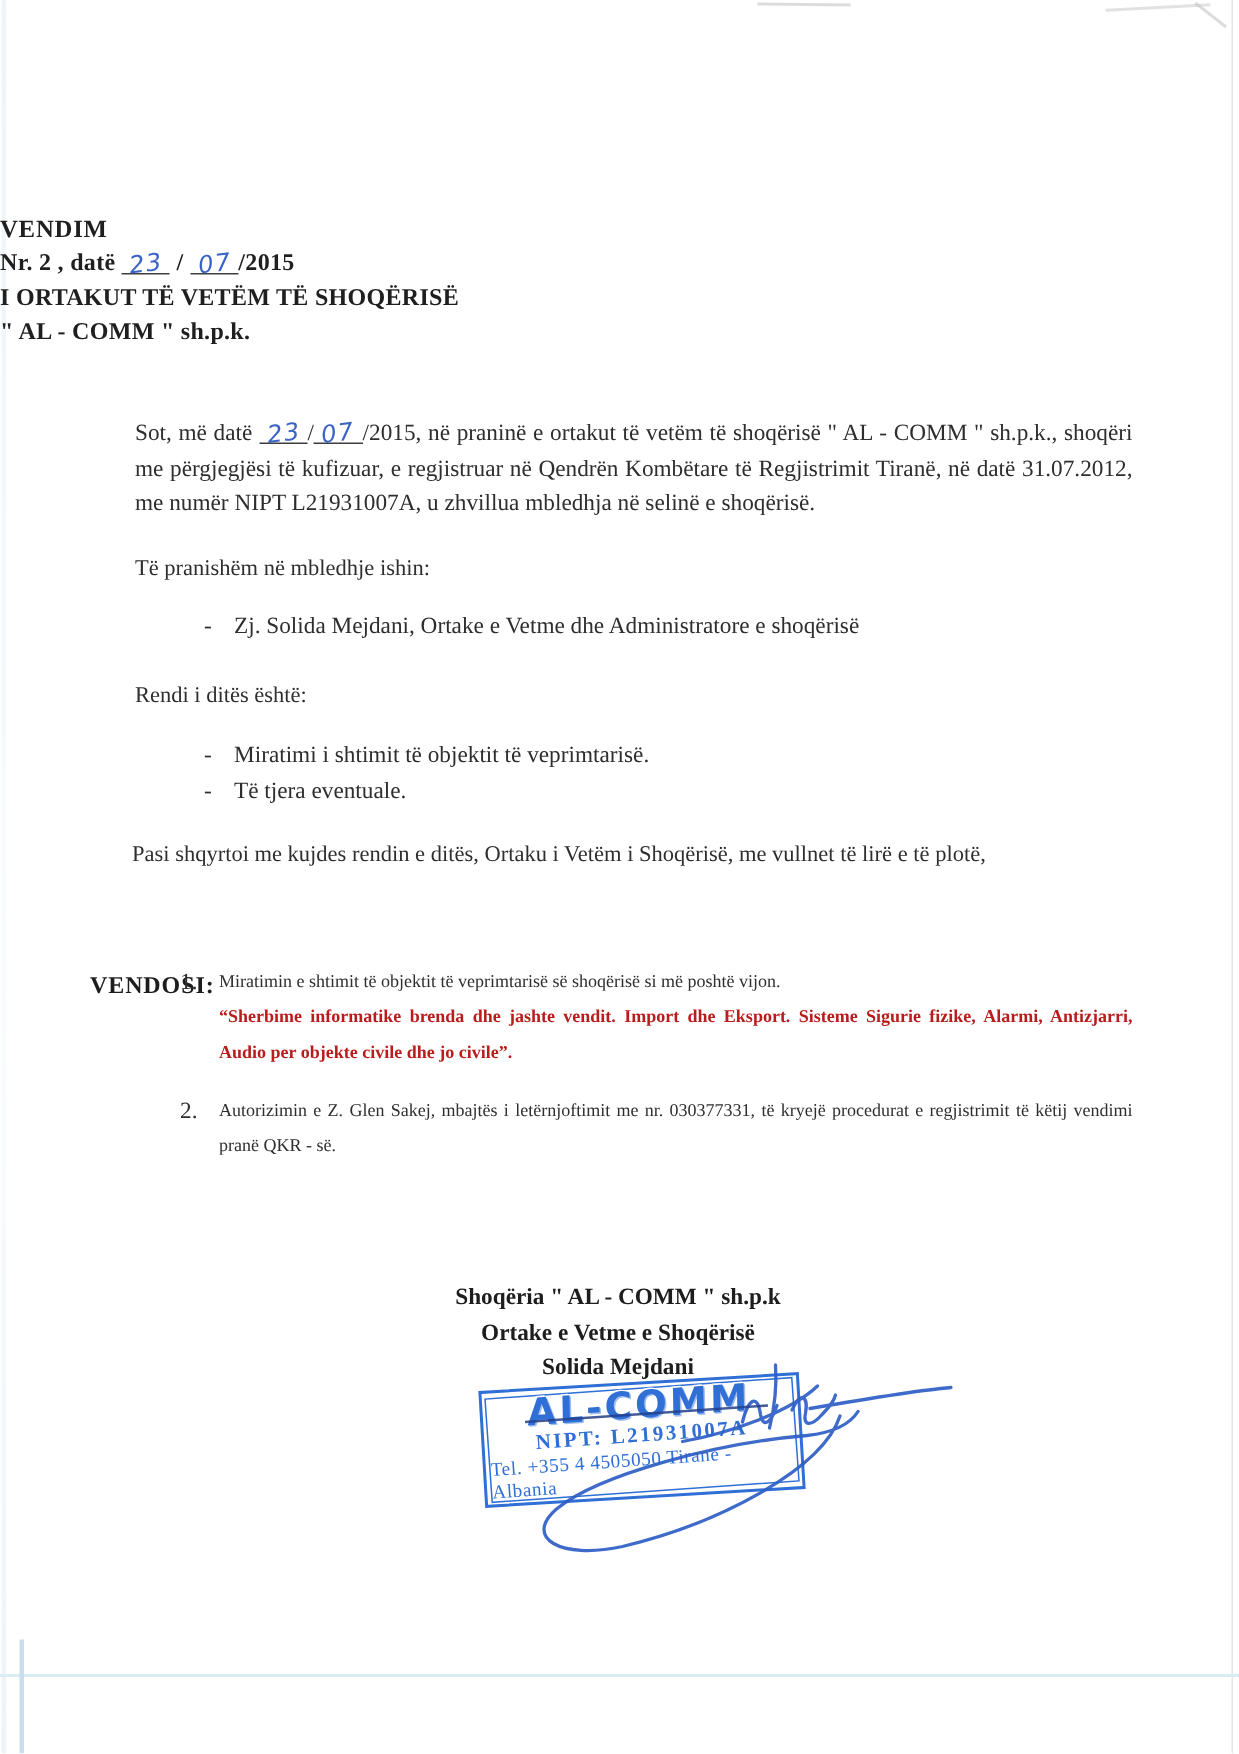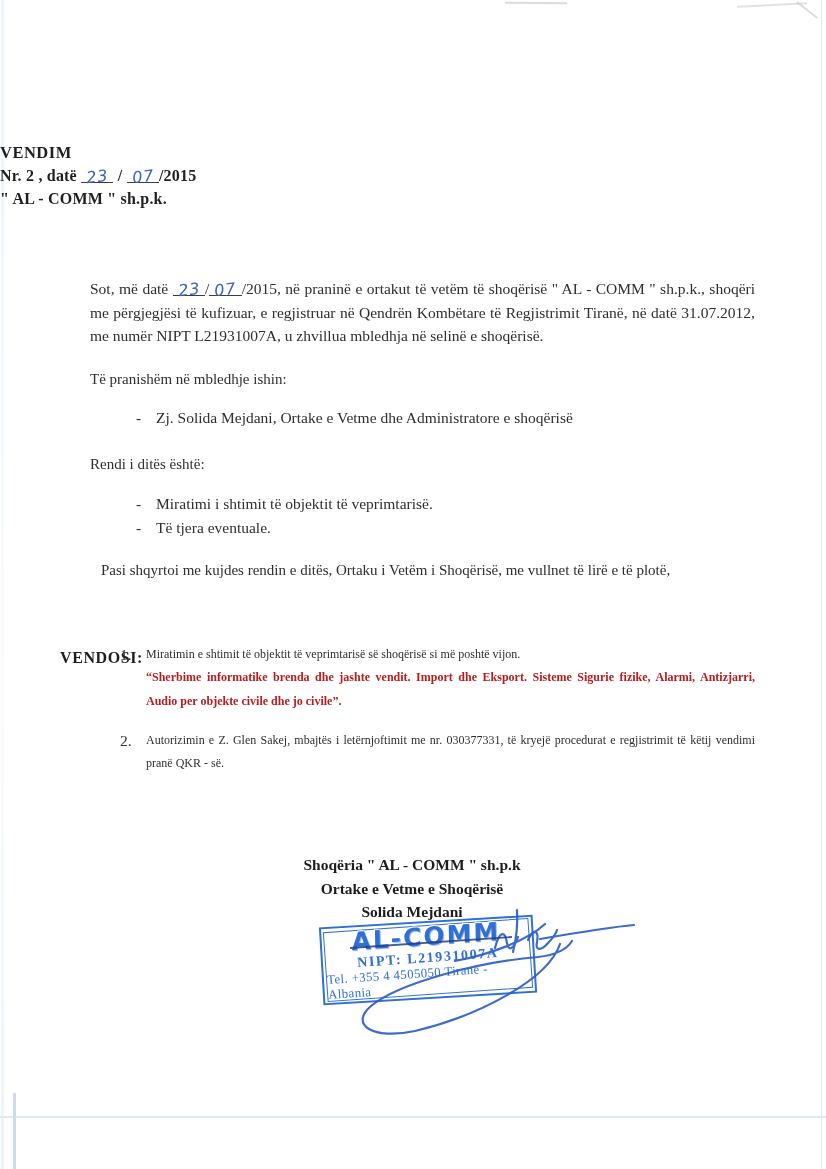--- a/index.html
+++ b/index.html
@@ -92,20 +92,21 @@
   <div class="abs cyan-v"></div>
 
   <div class="abs doc-header">
     <div class="h-line h-title">VENDIM</div>
     <div class="h-line">
       <span>Nr. 2 , datë</span>
       <span class="blank"><span class="hw">23</span></span>
       <span>/</span>
       <span class="blank"><span class="hw">07</span></span><span>/2015</span>
     </div>
+    <div class="h-line">I ORTAKUT TË VETËM TË SHOQËRISË</div>
     <div class="h-line">" AL - COMM " sh.p.k.</div>
   </div>
 
   <div class="abs para" style="top:277px;left:90px;width:665px;">
     <span>Sot, më datë </span><span class="blank"><span class="hw">23</span></span><span>/</span><span class="blank"><span class="hw">07</span></span><span>/2015, në praninë e ortakut të vetëm të shoqërisë " AL - COMM " sh.p.k., shoqëri me përgjegjësi të kufizuar, e regjistruar në Qendrën Kombëtare të Regjistrimit Tiranë, në datë 31.07.2012, me numër NIPT L21931007A, u zhvillua mbledhja në selinë e shoqërisë.</span>
   </div>
 
   <div class="abs label-line" style="top:368px;left:90px;">Të pranishëm në mbledhje ishin:</div>
   <div class="abs dash-item" style="top:406px;left:90px;width:665px;">
     <span class="dash">-</span>
@@ -115,21 +116,21 @@
   <div class="abs label-line" style="top:453px;left:90px;">Rendi i ditës është:</div>
   <div class="abs dash-item" style="top:492px;left:90px;width:665px;">
     <span class="dash">-</span>
     <span>Miratimi i shtimit të objektit të veprimtarisë.</span>
   </div>
   <div class="abs dash-item" style="top:516px;left:90px;width:665px;">
     <span class="dash">-</span>
     <span>Të tjera eventuale.</span>
   </div>
 
-  <div class="abs label-line" style="top:559px;left:101px;width:655px;">Pasi shqyrtoi me kujdes rendin e ditës, Ortaku i Vetëm i Shoqërisë, me vullnet të lirë e të plotë,</div>
+  <div class="abs label-line" style="top:559px;left:88px;width:655px;">Pasi shqyrtoi me kujdes rendin e ditës, Ortaku i Vetëm i Shoqërisë, me vullnet të lirë e të plotë,</div>
 
   <div class="abs center-head" style="top:601px;left:60px;width:766px;">VENDOSI:</div>
 
   <div class="abs num-item" style="top:643px;left:92px;width:663px;">
     <span class="num">1.</span>
     <div class="dec-text">
       <span>Miratimin e shtimit të objektit të veprimtarisë së shoqërisë si më poshtë vijon.</span>
       <div class="dec-bold">“Sherbime informatike brenda dhe jashte vendit. Import dhe Eksport. Sisteme Sigurie fizike, Alarmi, Antizjarri, Audio per objekte civile dhe jo civile”.</div>
     </div>
   </div>

